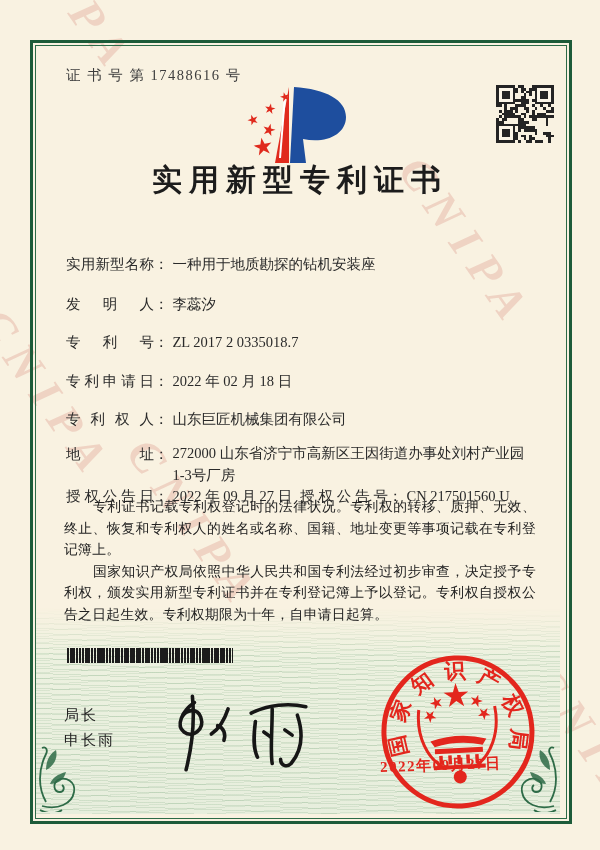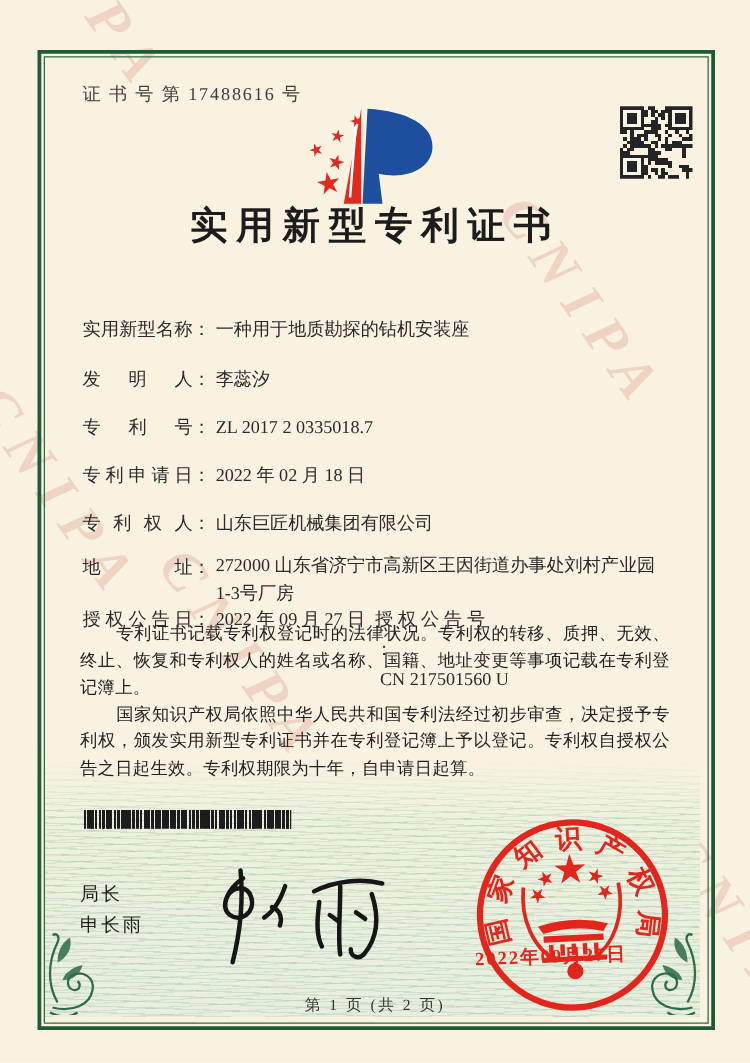--- a/index.html
+++ b/index.html
@@ -31,21 +31,21 @@
   .qr{position:absolute;left:496px;top:85px;width:58px;height:58px;}
   .title{position:absolute;left:0;top:160px;width:100%;text-align:center;font-size:30px;font-weight:bold;
          letter-spacing:7px;color:#1c1c1c;}
 
   .row{position:absolute;left:66px;display:flex;font-size:14.5px;color:#2a2a2a;line-height:24px;margin-top:12px;}
   .flabel{display:inline-block;width:88px;text-align:justify;text-align-last:justify;}
   .colon{display:inline-block;}
   .fvalue{margin-left:4px;white-space:nowrap;}
   .addr-value{margin-left:4px;width:362px;line-height:22px;white-space:normal;}
   .pair1{display:flex;min-width:234px;}
-  .pair2{display:flex;flex-direction:column;}
+  .pair2{display:flex;}
 
   .body-text{position:absolute;left:64px;top:496px;width:472px;font-size:13.8px;line-height:21.5px;
              color:#222;letter-spacing:0.3px;text-align:justify;}
   .body-text p{margin:0;text-indent:2.1em;}
 
   .barcode{position:absolute;left:67px;top:648px;width:166px;height:15px;
     background-image:
       repeating-linear-gradient(90deg,#1c1c1c 0 2px,transparent 2px 3px),
       repeating-linear-gradient(90deg,#1c1c1c 0 1px,transparent 1px 5px),
       repeating-linear-gradient(90deg,transparent 0 6px,#1c1c1c 6px 8px,transparent 8px 13px);}
@@ -373,15 +373,14 @@
         <path d="M54 66 C38 70 24 64 22 52 C20 42 30 36 38 40 C44 44 42 52 36 52 C32 52 31 47 34 45"></path>
         <path d="M50 62 C58 48 58 30 50 14 C48 10 50 6 54 8"></path>
         <path d="M56 70 C48 74 40 74 34 70"></path>
       </g>
       <g fill="#2e6b47" opacity="0.85">
         <path d="M50 30 C42 26 38 18 40 10 C46 14 50 20 50 30 Z"></path>
         <path d="M46 44 C38 44 32 40 30 32 C38 34 44 38 46 44 Z"></path>
       </g>
     </svg>
 
-    <div class="footer">第 1 页 (共 2 页)</div>
   </div>
 </div>
 
 </body></html>

